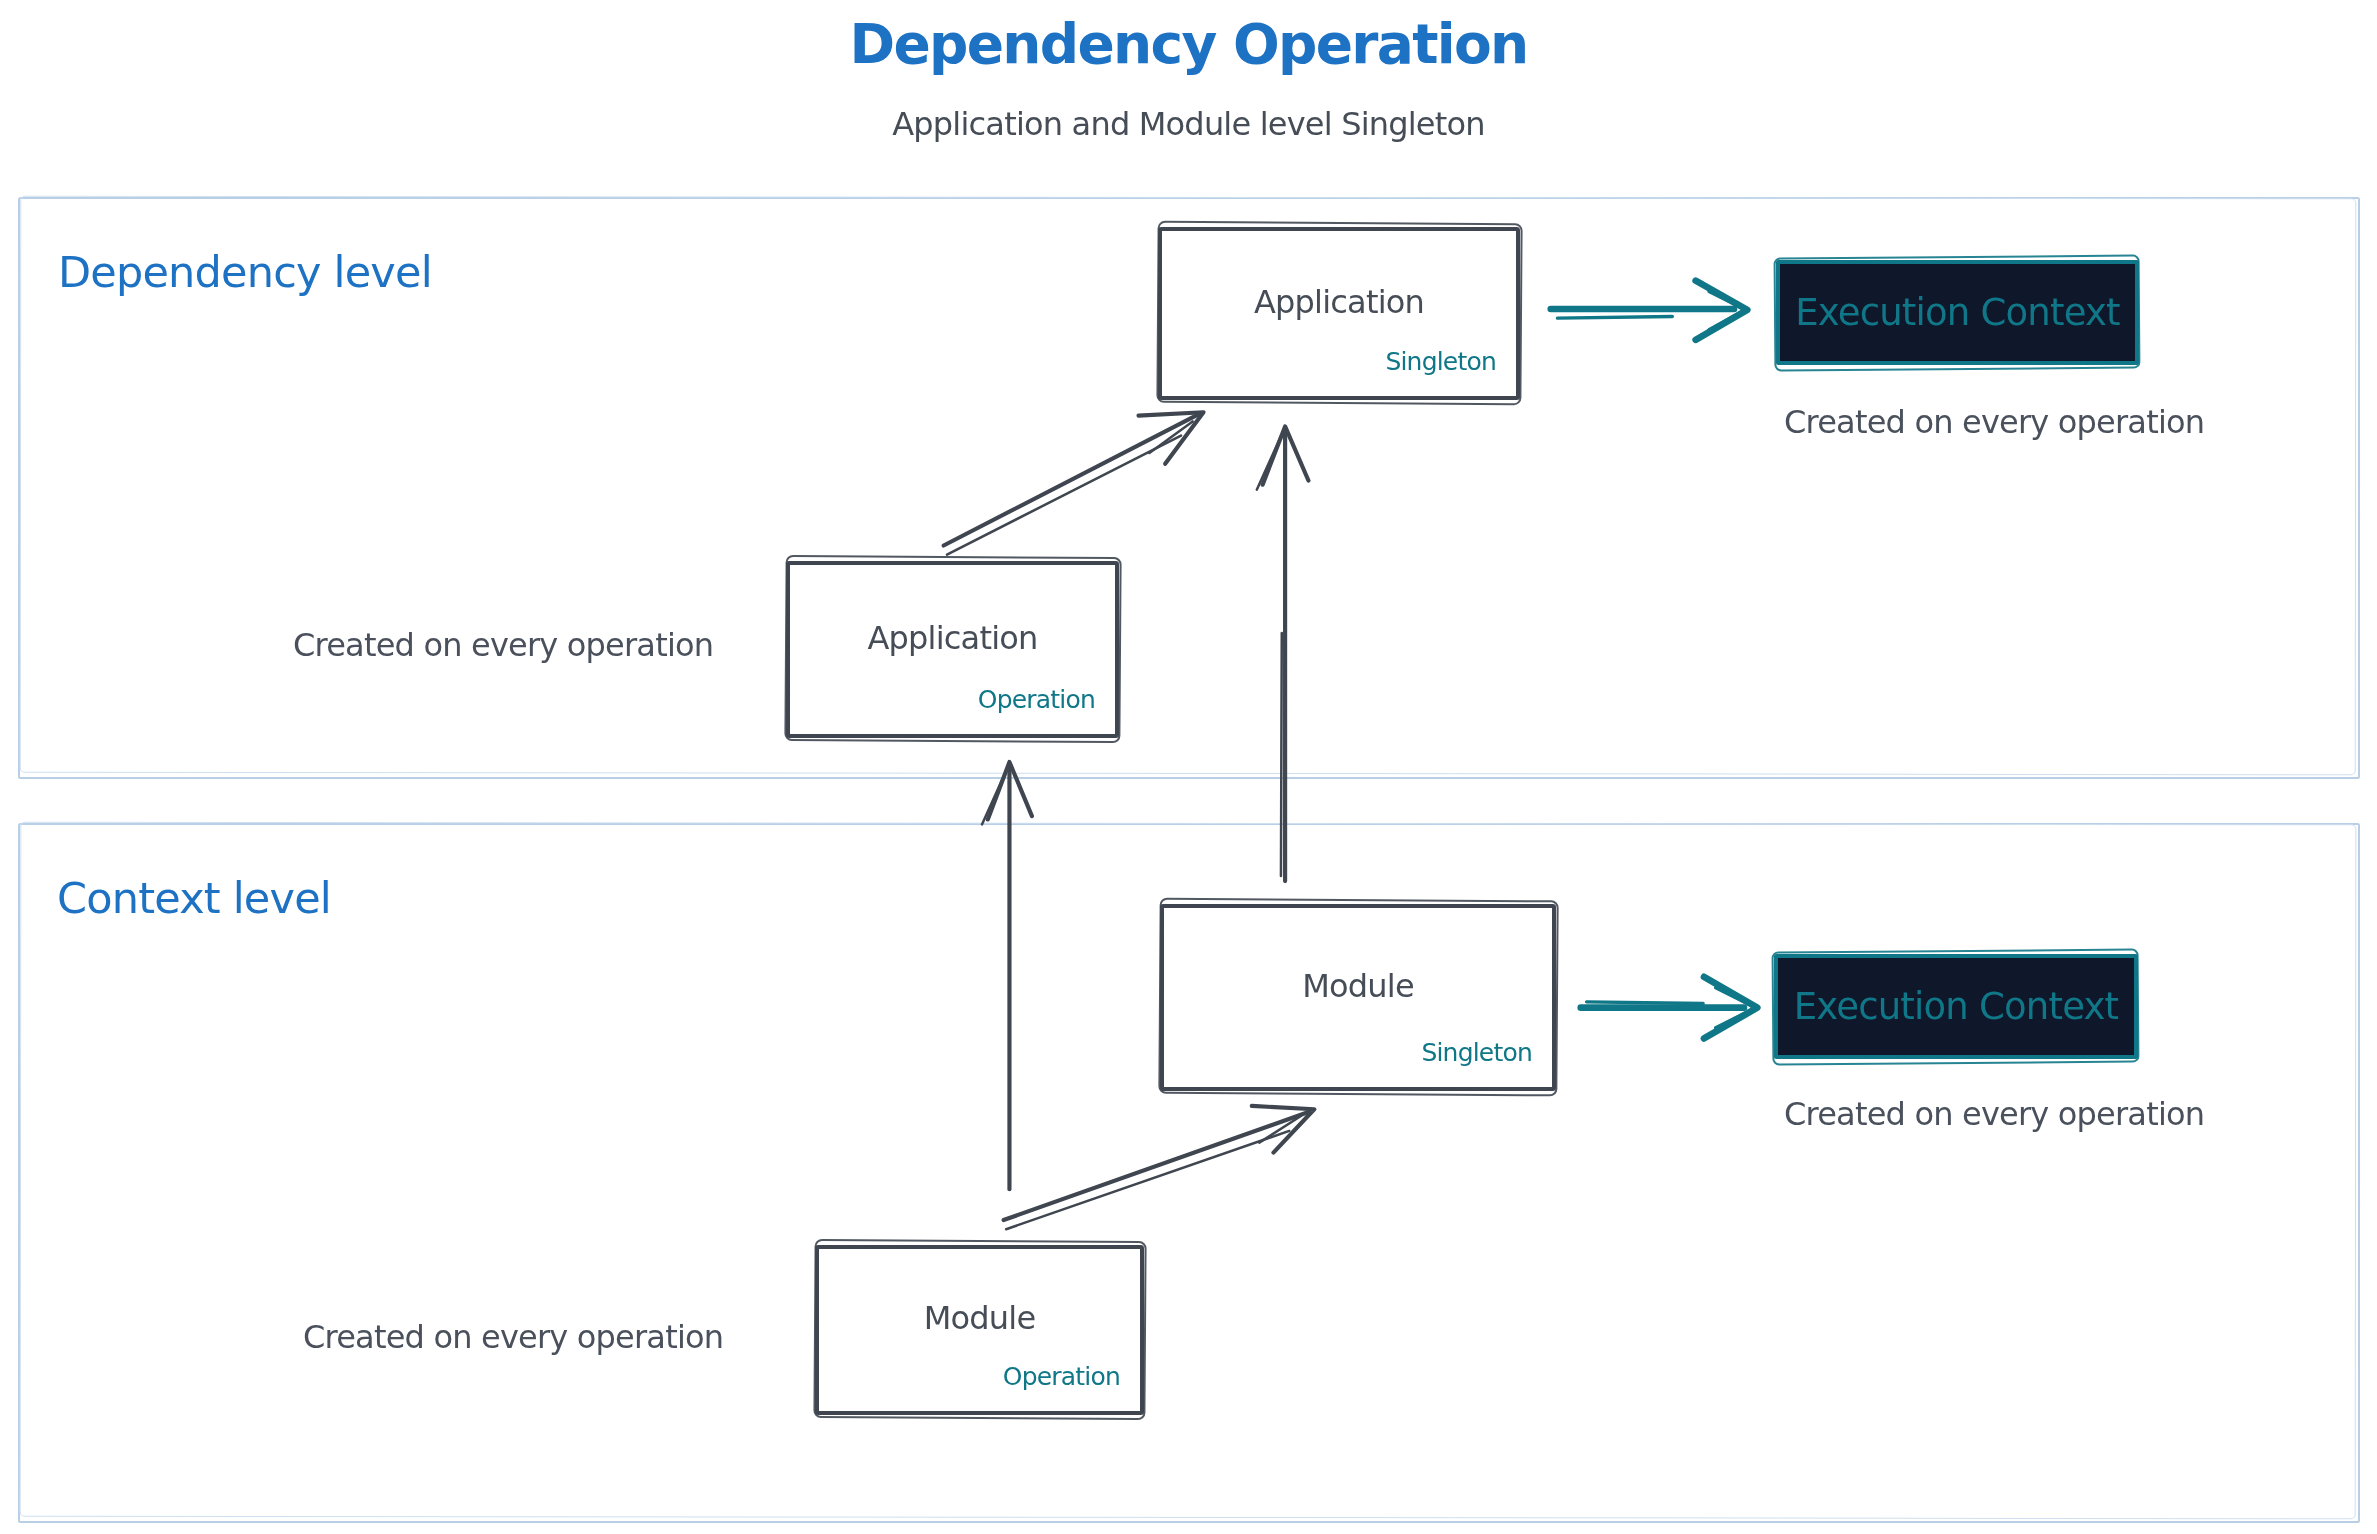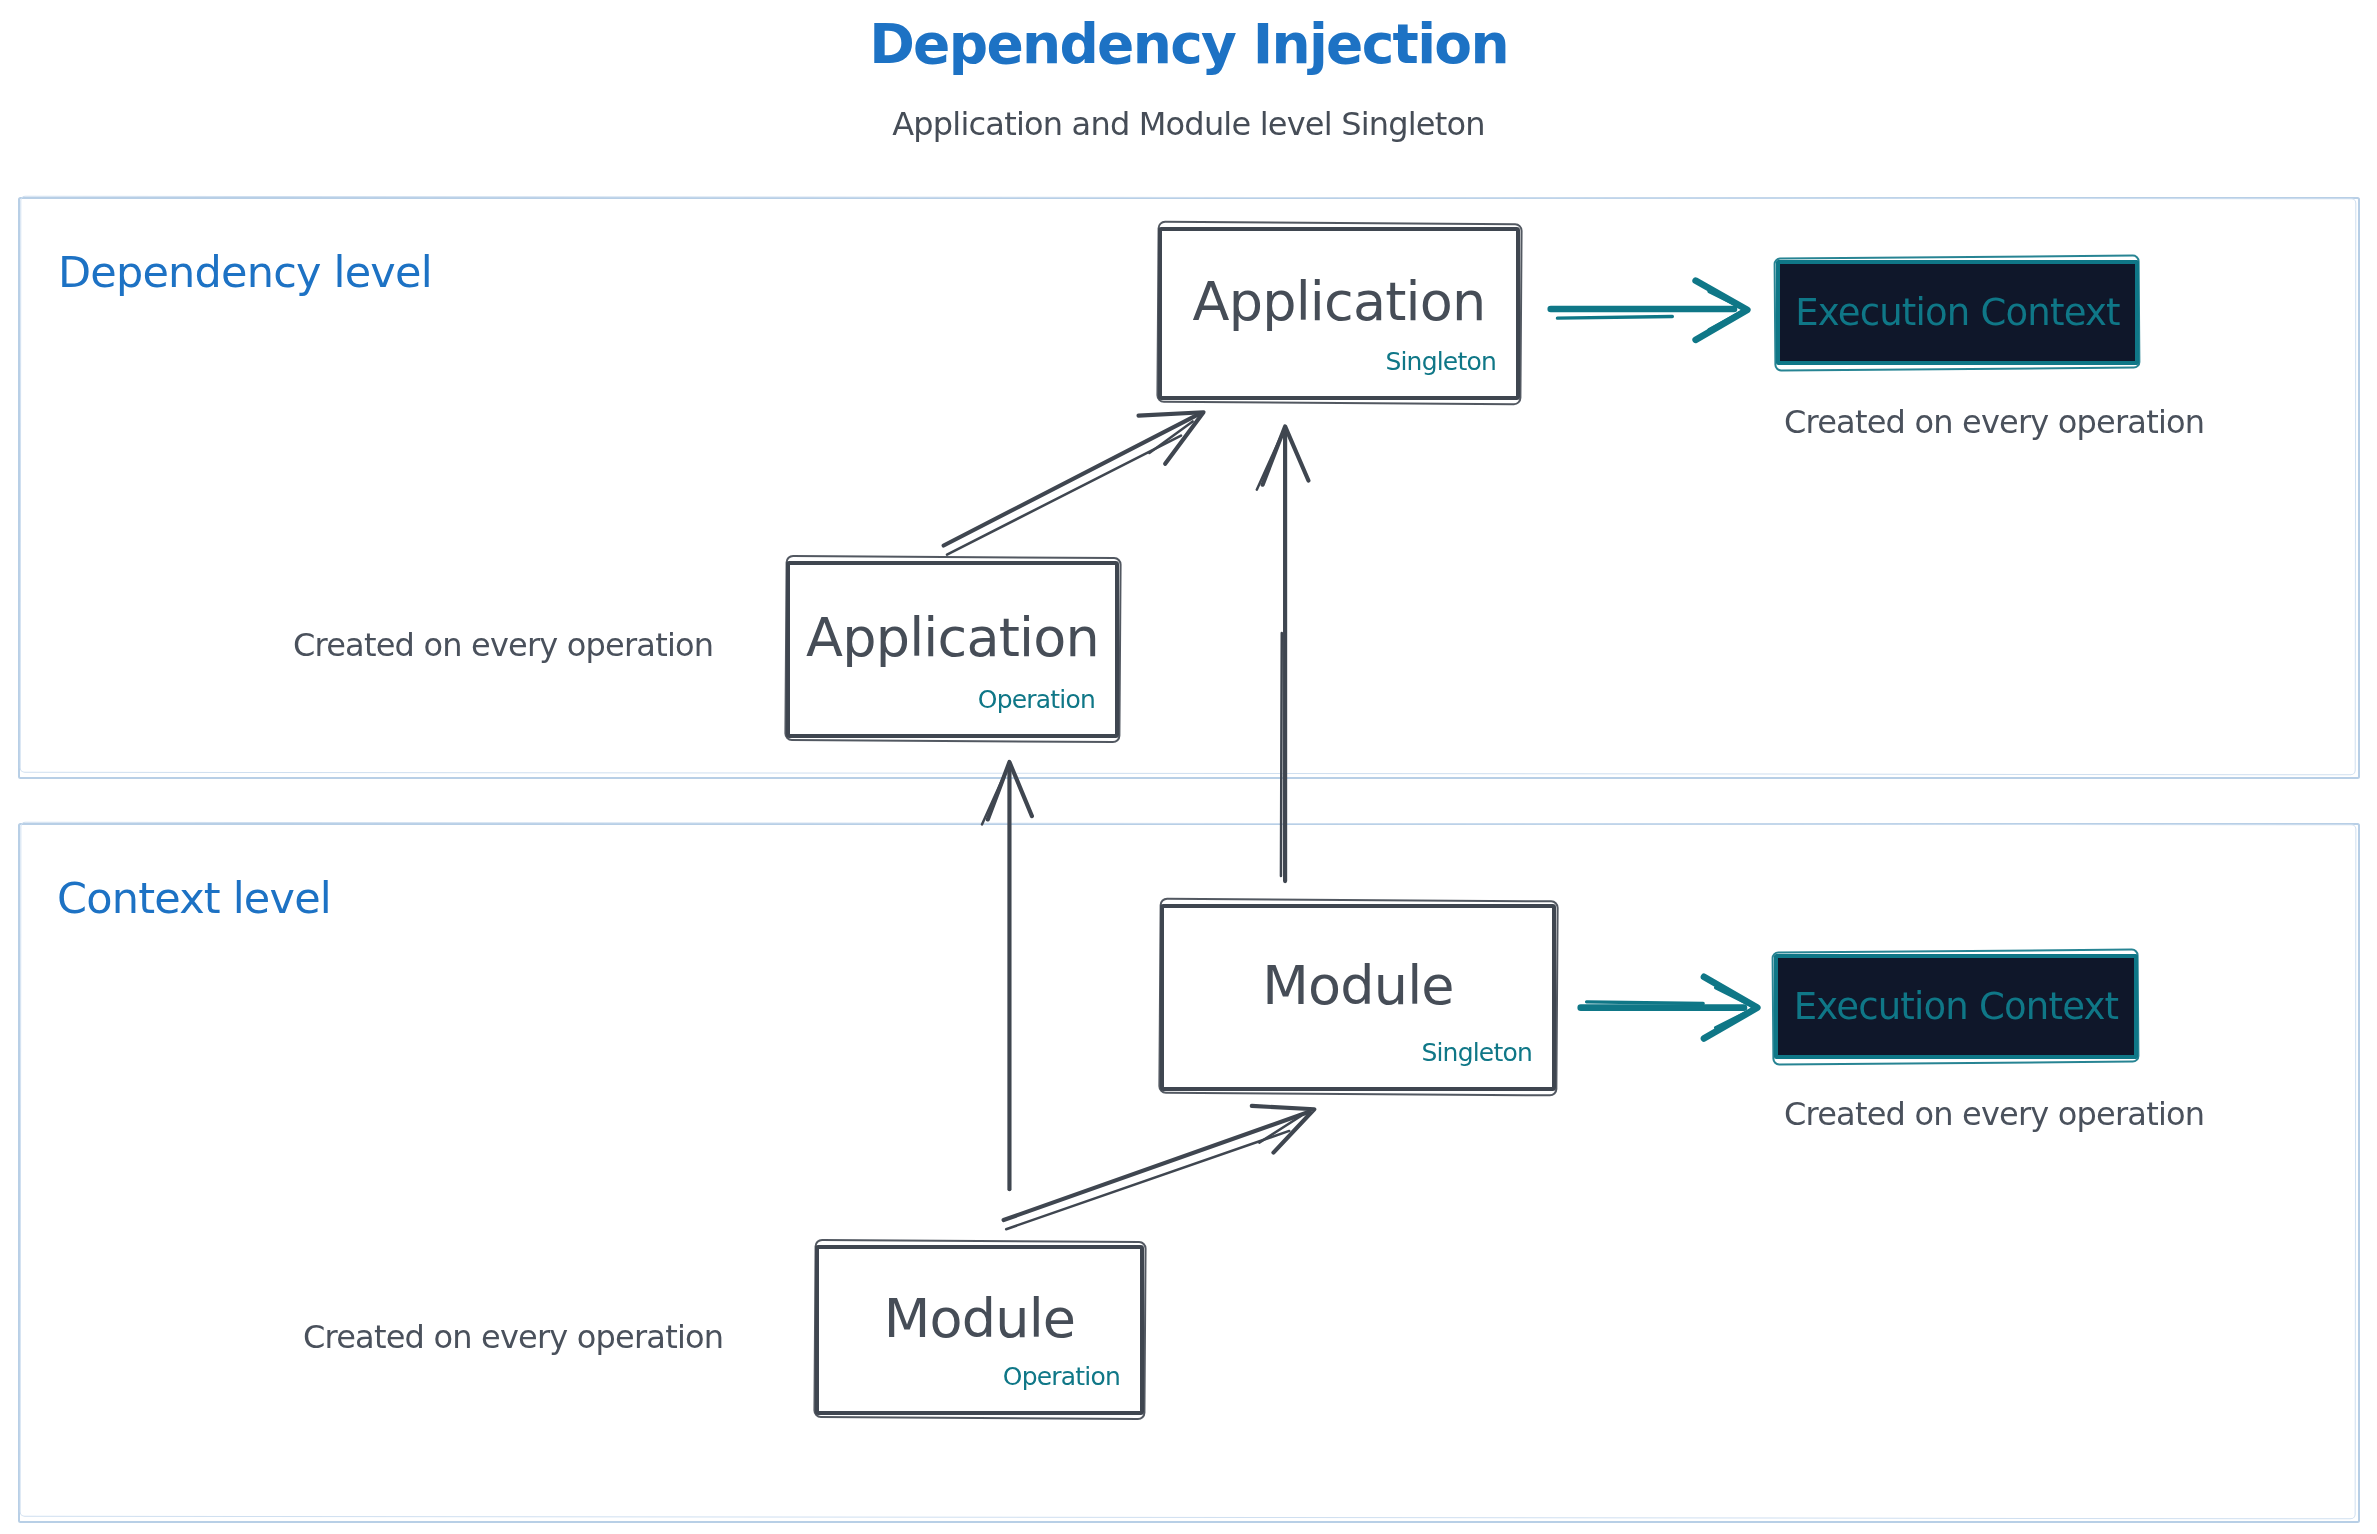--- a/index.html
+++ b/index.html
@@ -71,21 +71,21 @@
   }
   .node::before{
     content:"";position:absolute;inset:-9.2px -5.8px -8.3px -5px;
     border:2.5px solid currentColor;
     border-radius:7.5px;
     transform:rotate(.4deg);
     opacity:.9;
     pointer-events:none;
   }
   .node-title{
-    font-size:54px;letter-spacing:-0.8px;
+    font-size:32px;letter-spacing:-0.8px;
     color:var(--text-dark);
     transform:translateY(-11.7px);
     white-space:nowrap;
   }
   .node-badge{
     position:absolute;right:20px;bottom:20px;
     font-size:25px;letter-spacing:-0.8px;
     color:var(--teal);
     white-space:nowrap;
   }
@@ -136,21 +136,21 @@
   }
   .arrows path{fill:none;stroke-linecap:round;stroke-linejoin:round;}
   .dark-main{stroke:var(--dark);stroke-width:5px;}
   .dark-thin{stroke:var(--dark);stroke-width:3px;}
   .teal-main{stroke:var(--teal);stroke-width:8px;}
   .teal-thin{stroke:var(--teal);stroke-width:4px;}
 </style>
 </head>
 <body>
 
-<div class="title">Dependency Injection</div>
+<div class="title">Dependency Operation</div>
 <div class="subtitle">Application and Module level Singleton</div>
 
 <div class="section section-app"></div>
 <div class="section section-module"></div>
 <div class="section-label label-app">Dependency level</div>
 <div class="section-label label-module">Context level</div>
 
 <div class="node node-app-singleton">
   <span class="node-title">Application</span>
   <span class="node-badge">Singleton</span>

